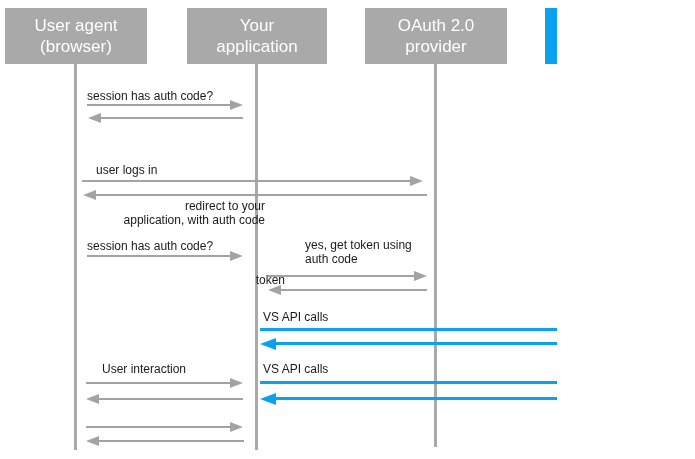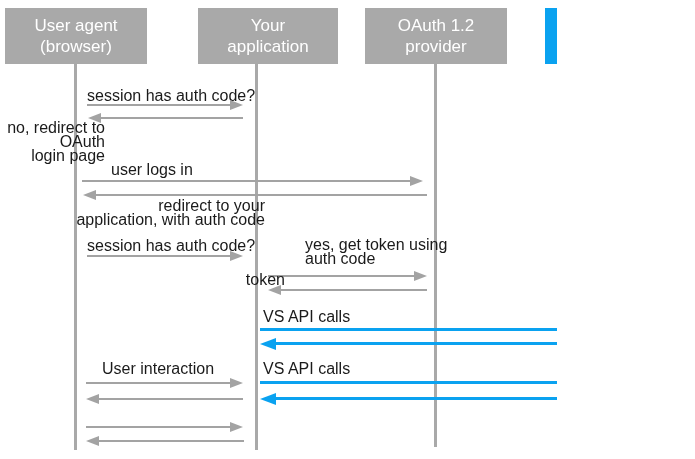--- a/index.html
+++ b/index.html
@@ -46,60 +46,58 @@
     border-left:16px solid var(--blue, #0aa2f0);
     border-top:6px solid transparent; border-bottom:6px solid transparent;
   }
   .arrow.blue.left::before {
     border-right:16px solid var(--blue, #0aa2f0);
     border-top:6px solid transparent; border-bottom:6px solid transparent;
   }
   
   .msg-label {
     position:absolute;
-    font-size:16px; line-height:14px;
+    font-size:12px; line-height:14px;
     color:var(--text, #1a1a1a);
     white-space:pre-line;
   }
   .msg-label.right-align { text-align:right; }
 </style>
 </head>
 <body>
 
 <div class="diagram">
 
   <div class="actor" style="left:5px; width:142px;">
     <span class="actor-label">User agent
 (browser)</span>
   </div>
-  <div class="actor" style="left:198px; width:140px;">
+  <div class="actor" style="left:187px; width:140px;">
     <span class="actor-label">Your
 application</span>
   </div>
   <div class="actor" style="left:365px; width:142px;">
-    <span class="actor-label">OAuth 1.2
+    <span class="actor-label">OAuth 2.0
 provider</span>
   </div>
   <div class="actor blue" style="left:545px; width:145px;">
     <span class="actor-label">VS 4.4</span>
   </div>
 
   <div class="lifeline" style="left:74px; height:386px;"></div>
   <div class="lifeline" style="left:255px; height:386px;"></div>
   <div class="lifeline" style="left:434px; height:383px;"></div>
   <div class="lifeline blue" style="left:614px; height:383px;"></div>
 
   <div class="msg-label" style="left:87px; top:89px;">session has auth code?</div>
   <div class="arrow right" style="left:87px; top:104px; width:143px;"></div>
 
   <div class="arrow left" style="left:101px; top:117px; width:142px;"></div>
-  <div class="msg-label right-align" style="right:452px; top:121px;">no, redirect to OAuth
-login page</div>
 
-  <div class="msg-label" style="left:111px; top:163px;">user logs in</div>
+  <div class="msg-label" style="left:96px; top:163px;">user logs in</div>
   <div class="arrow right" style="left:82px; top:180px; width:328px;"></div>
 
   <div class="arrow left" style="left:96px; top:194px; width:331px;"></div>
   <div class="msg-label right-align" style="right:292px; top:199px;">redirect to your
 application, with auth code</div>
 
   <div class="msg-label" style="left:87px; top:239px;">session has auth code?</div>
   <div class="arrow right" style="left:87px; top:255px; width:143px;"></div>
 
   <div class="msg-label" style="left:272px; top:238px;margin-left:33px;">yes, get token using

